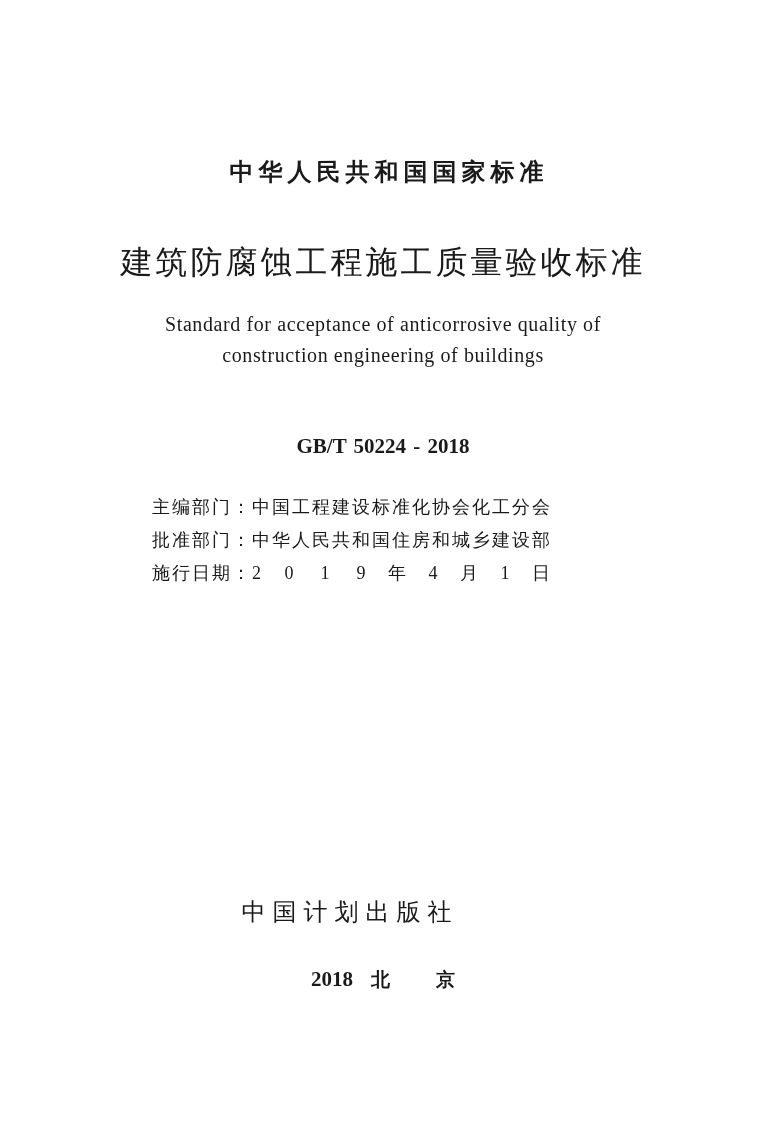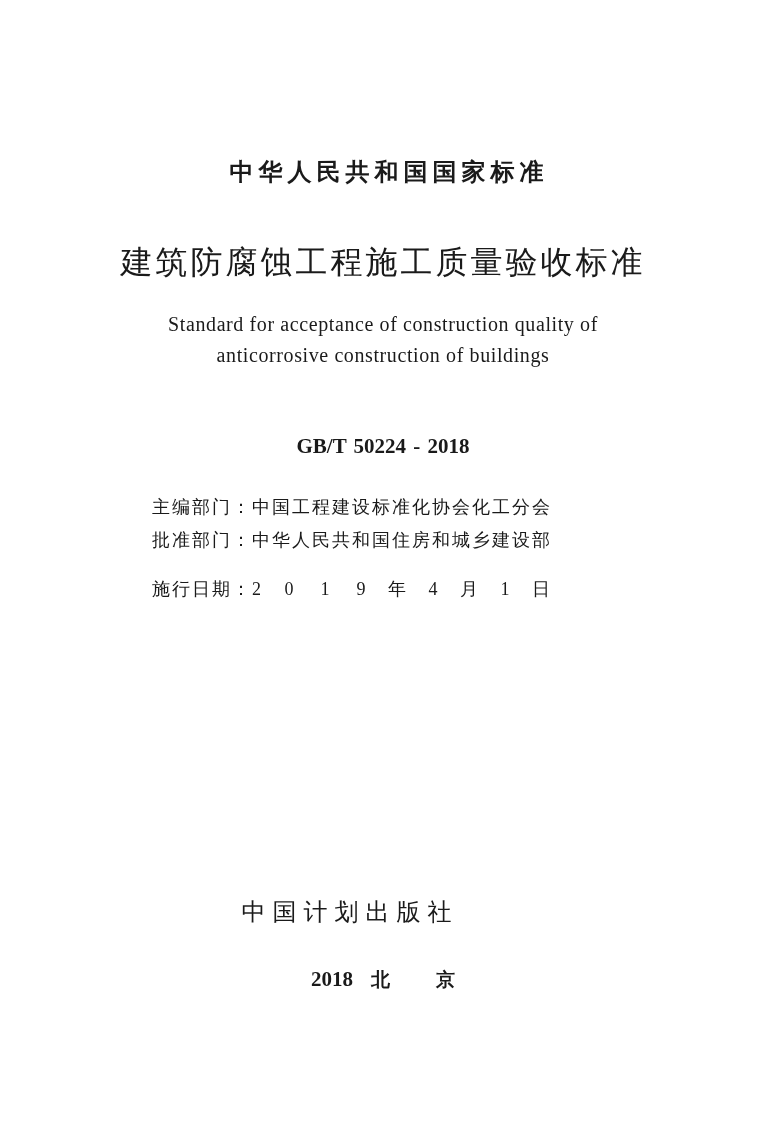--- a/index.html
+++ b/index.html
@@ -58,21 +58,21 @@
 
     .info {
       left: 152px;
       font-family: "DejaVu Sans", sans-serif;
       font-size: 18px;
       line-height: 26px;
       letter-spacing: 2px;
     }
     .info.r1 { top: 494px; }
     .info.r2 { top: 527px; }
-    .info.r3 { top: 560px; margin-top: 16px; }
+    .info.r3 { top: 560px; }
     .info .label { display: inline-block; }
     .info .value { display: inline-block; }
 
     .date-row { display: inline-flex; align-items: baseline; }
     .date-row span {
       display: inline-block;
       font-family: "DejaVu Serif", serif;
       font-size: 18px;
       text-align: center;
     }
@@ -104,22 +104,22 @@
     .pub-place .city1 { font-family: "DejaVu Sans", sans-serif; font-size: 19px; margin-right: 46px; }
     .pub-place .city2 { font-family: "DejaVu Sans", sans-serif; font-size: 19px; }
   </style>
 </head>
 <body>
 
 <div class="abs series-title">中华人民共和国国家标准</div>
 
 <div class="abs main-title">建筑防腐蚀工程施工质量验收标准</div>
 
-<div class="abs en-title l1">Standard for acceptance of construction quality of</div>
-<div class="abs en-title l2">anticorrosive construction of buildings</div>
+<div class="abs en-title l1">Standard for acceptance of anticorrosive quality of</div>
+<div class="abs en-title l2">construction engineering of buildings</div>
 
 <div class="abs std-code">GB/T 50224 - 2018</div>
 
 <div class="abs info r1">
   <span class="label">主编部门：</span><span class="value">中国工程建设标准化协会化工分会</span>
 </div>
 
 <div class="abs info r2">
   <span class="label">批准部门：</span><span class="value">中华人民共和国住房和城乡建设部</span>
 </div>

